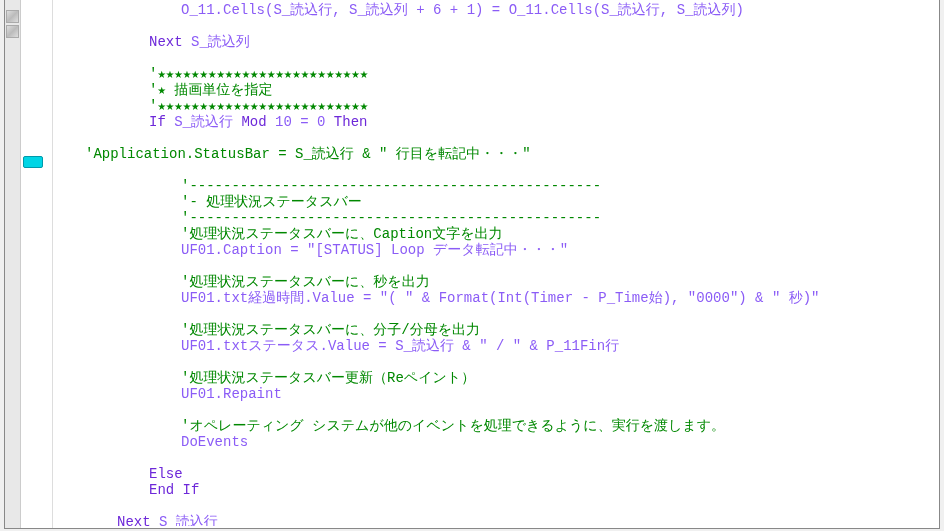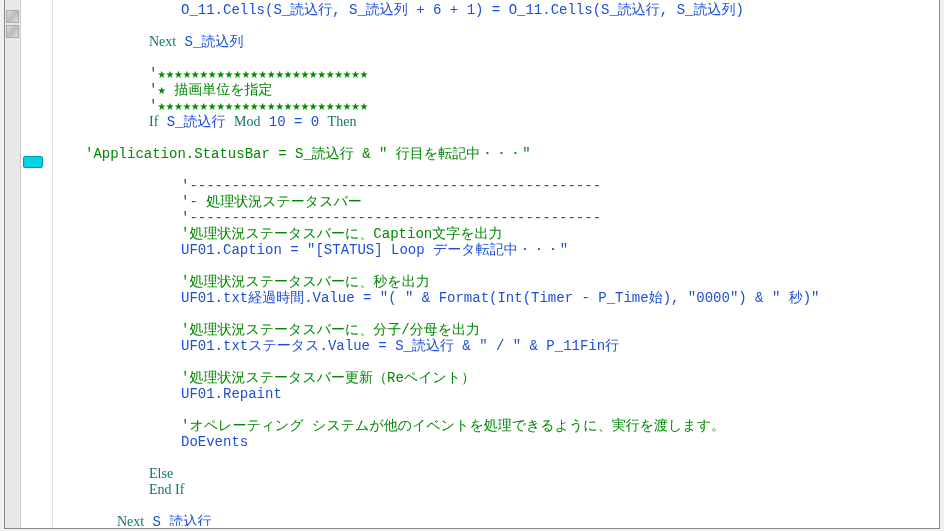--- a/index.html
+++ b/index.html
@@ -77,22 +77,22 @@
       background: #fff;
       overflow: hidden;
       white-space: pre;
       line-height: 16px;
     }
     .code-line {
       height: 16px;
       white-space: pre;
     }
     .tok-str, .tok-comment, .tok-green { color: #008800; }
-    .tok-kw { color: #0f766e; font-family: Liberation Serif, serif; }
-    .tok-def { color: #1d4ed8; }
+    .tok-kw { color: #6d28d9; }
+    .tok-def { color: #8b5cf6; }
   </style>
 </head>
 <body>
 
 <div class="window-border">
   <div class="left-scrollbar">
     <div class="scrollbar-images">
       <span class="scrollbar-img-placeholder"></span>
       <span class="scrollbar-img-placeholder"></span>
     </div>

